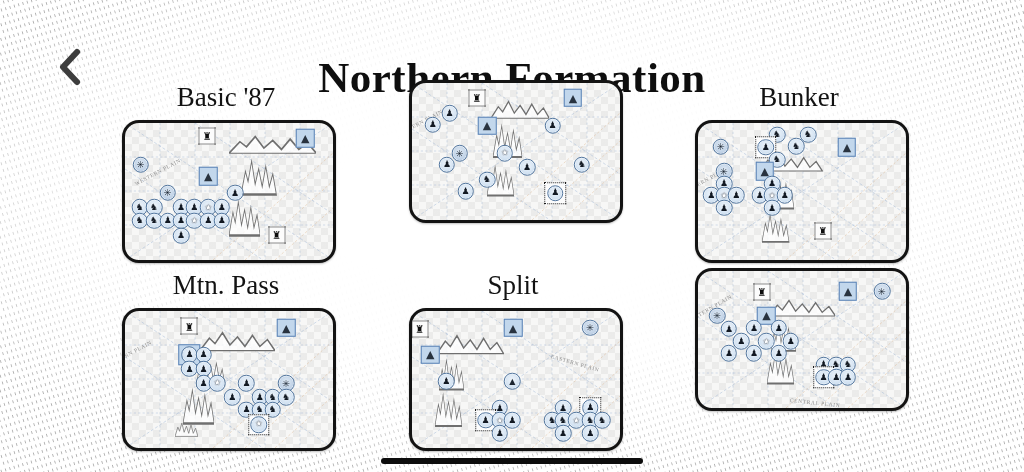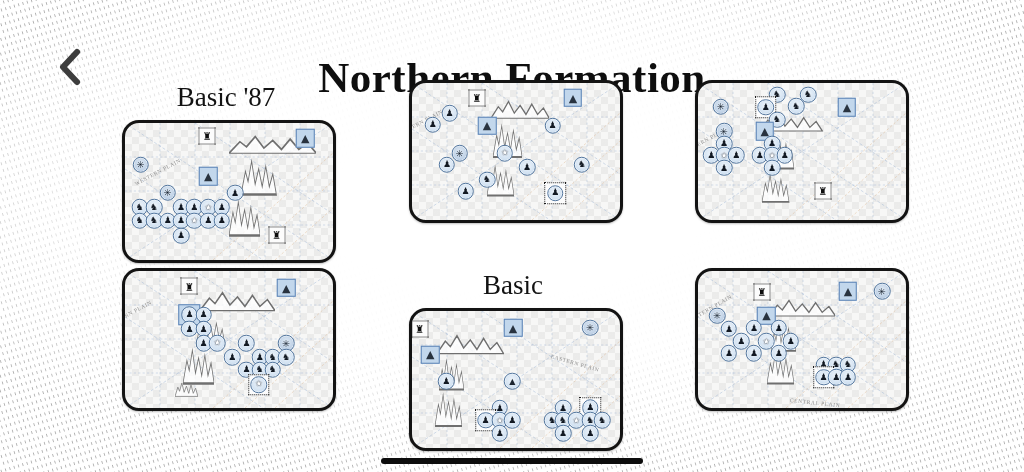--- a/index.html
+++ b/index.html
@@ -325,20 +325,21 @@
         </div>
       </div>
       <div class="tok t-inf boxed" style="left: 68.9%; top: 80.3%;">
         <div class="circ">
           <span class="g">♟</span>
         </div>
       </div>
     </div>
 </div>
 <div class="formation pos-2">
+  <div class="flabel">Bunker</div>
   <div class="map">
       <svg viewBox="0 0 208 137" preserveAspectRatio="none" class="grid">
         <line x1="35" y1="0" x2="35" y2="137" stroke="#8fabd0" stroke-width=".65" opacity="0.55" stroke-dasharray="2.2 2.2"></line>
         <line x1="70" y1="0" x2="70" y2="137" stroke="#8fabd0" stroke-width=".65" opacity="0.55" stroke-dasharray="2.2 2.2"></line>
         <line x1="105" y1="0" x2="105" y2="137" stroke="#8fabd0" stroke-width=".65" opacity="0.55" stroke-dasharray="2.2 2.2"></line>
         <line x1="140" y1="0" x2="140" y2="137" stroke="#8fabd0" stroke-width=".65" opacity="0.55" stroke-dasharray="2.2 2.2"></line>
         <line x1="175" y1="0" x2="175" y2="137" stroke="#8fabd0" stroke-width=".65" opacity="0.55" stroke-dasharray="2.2 2.2"></line>
         <line x1="0" y1="34" x2="208" y2="34" stroke="#8fabd0" stroke-width=".65" opacity="0.55" stroke-dasharray="2.2 2.2"></line>
         <line x1="0" y1="68" x2="208" y2="68" stroke="#8fabd0" stroke-width=".65" opacity="0.55" stroke-dasharray="2.2 2.2"></line>
         <line x1="0" y1="102" x2="208" y2="102" stroke="#8fabd0" stroke-width=".65" opacity="0.55" stroke-dasharray="2.2 2.2"></line>
@@ -456,20 +457,21 @@
         </div>
       </div>
       <div class="tok t-castle" style="left: 60.1%; top: 79%;">
         <div class="sq-castle">
           <span class="g">♜</span>
         </div>
       </div>
     </div>
 </div>
 <div class="formation pos-3">
+  <div class="flabel">Mtn. Pass</div>
   <div class="map">
       <svg viewBox="0 0 208 137" preserveAspectRatio="none" class="grid">
         <line x1="35" y1="0" x2="35" y2="137" stroke="#8fabd0" stroke-width=".65" opacity="0.55" stroke-dasharray="2.2 2.2"></line>
         <line x1="70" y1="0" x2="70" y2="137" stroke="#8fabd0" stroke-width=".65" opacity="0.55" stroke-dasharray="2.2 2.2"></line>
         <line x1="105" y1="0" x2="105" y2="137" stroke="#8fabd0" stroke-width=".65" opacity="0.55" stroke-dasharray="2.2 2.2"></line>
         <line x1="140" y1="0" x2="140" y2="137" stroke="#8fabd0" stroke-width=".65" opacity="0.55" stroke-dasharray="2.2 2.2"></line>
         <line x1="175" y1="0" x2="175" y2="137" stroke="#8fabd0" stroke-width=".65" opacity="0.55" stroke-dasharray="2.2 2.2"></line>
         <line x1="0" y1="34" x2="208" y2="34" stroke="#8fabd0" stroke-width=".65" opacity="0.55" stroke-dasharray="2.2 2.2"></line>
         <line x1="0" y1="68" x2="208" y2="68" stroke="#8fabd0" stroke-width=".65" opacity="0.55" stroke-dasharray="2.2 2.2"></line>
         <line x1="0" y1="102" x2="208" y2="102" stroke="#8fabd0" stroke-width=".65" opacity="0.55" stroke-dasharray="2.2 2.2"></line>
@@ -580,21 +582,21 @@
         </div>
       </div>
       <div class="tok t-star boxed" style="left: 64.3%; top: 83%;">
         <div class="circ">
           <span class="g">★</span>
         </div>
       </div>
     </div>
 </div>
 <div class="formation pos-4">
-  <div class="flabel">Basic</div>
+  <div class="flabel">Split</div>
   <div class="map">
       <svg viewBox="0 0 208 137" preserveAspectRatio="none" class="grid">
         <line x1="35" y1="0" x2="35" y2="137" stroke="#8fabd0" stroke-width=".65" opacity="0.55" stroke-dasharray="2.2 2.2"></line>
         <line x1="70" y1="0" x2="70" y2="137" stroke="#8fabd0" stroke-width=".65" opacity="0.55" stroke-dasharray="2.2 2.2"></line>
         <line x1="105" y1="0" x2="105" y2="137" stroke="#8fabd0" stroke-width=".65" opacity="0.55" stroke-dasharray="2.2 2.2"></line>
         <line x1="140" y1="0" x2="140" y2="137" stroke="#8fabd0" stroke-width=".65" opacity="0.55" stroke-dasharray="2.2 2.2"></line>
         <line x1="175" y1="0" x2="175" y2="137" stroke="#8fabd0" stroke-width=".65" opacity="0.55" stroke-dasharray="2.2 2.2"></line>
         <line x1="0" y1="34" x2="208" y2="34" stroke="#8fabd0" stroke-width=".65" opacity="0.55" stroke-dasharray="2.2 2.2"></line>
         <line x1="0" y1="68" x2="208" y2="68" stroke="#8fabd0" stroke-width=".65" opacity="0.55" stroke-dasharray="2.2 2.2"></line>
         <line x1="0" y1="102" x2="208" y2="102" stroke="#8fabd0" stroke-width=".65" opacity="0.55" stroke-dasharray="2.2 2.2"></line>

